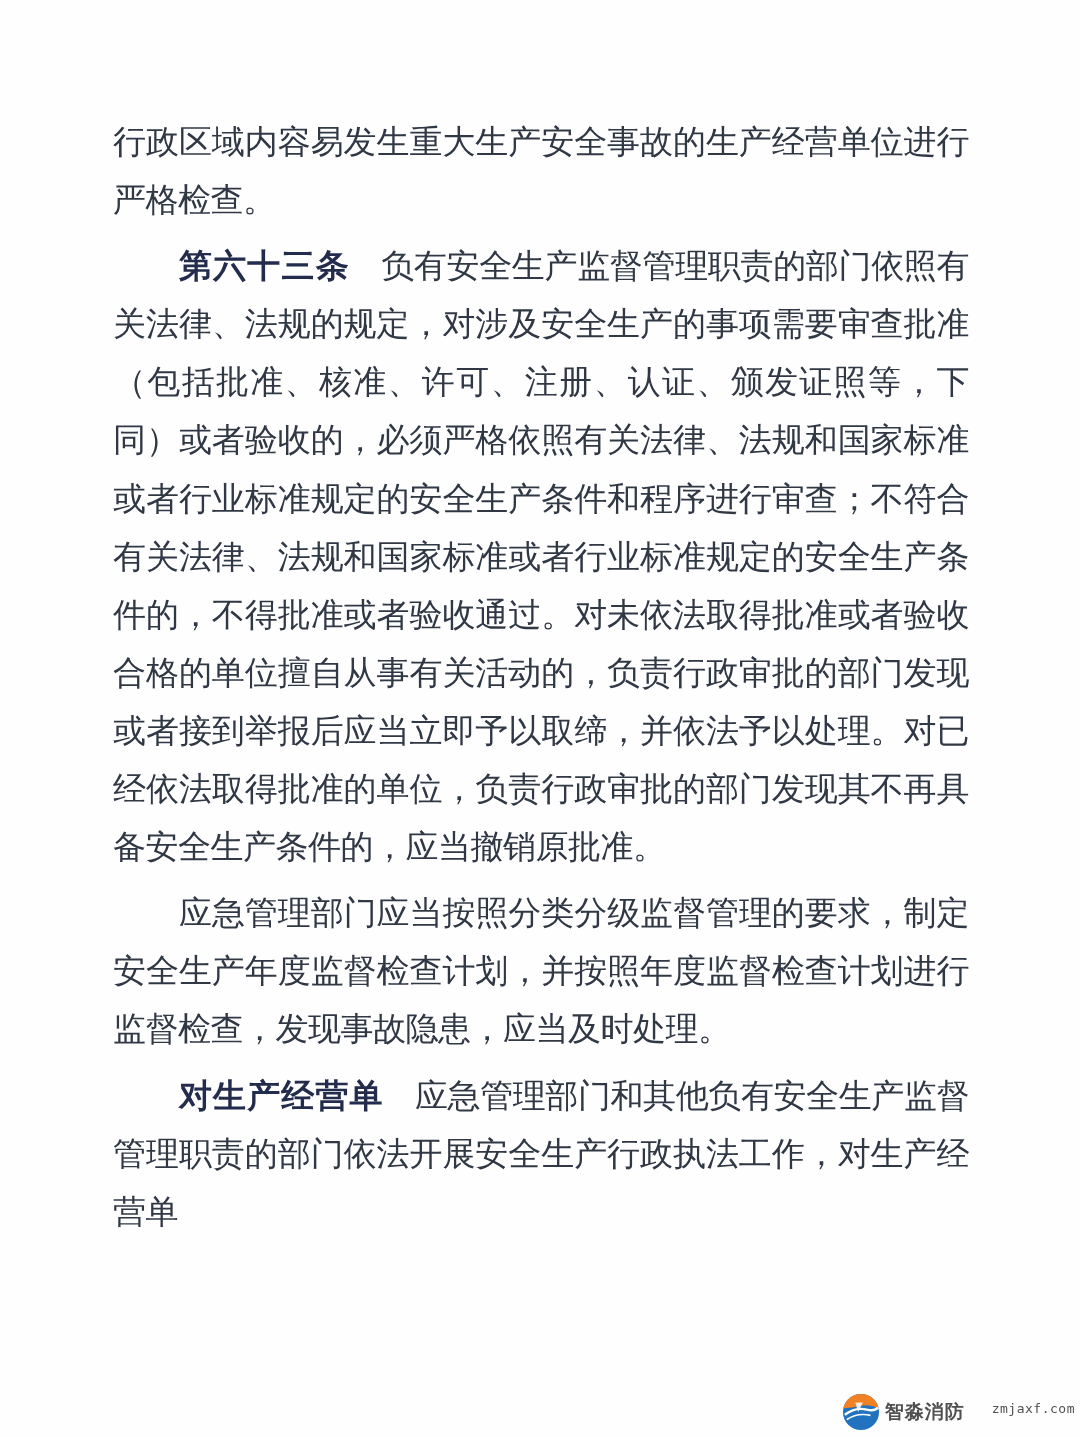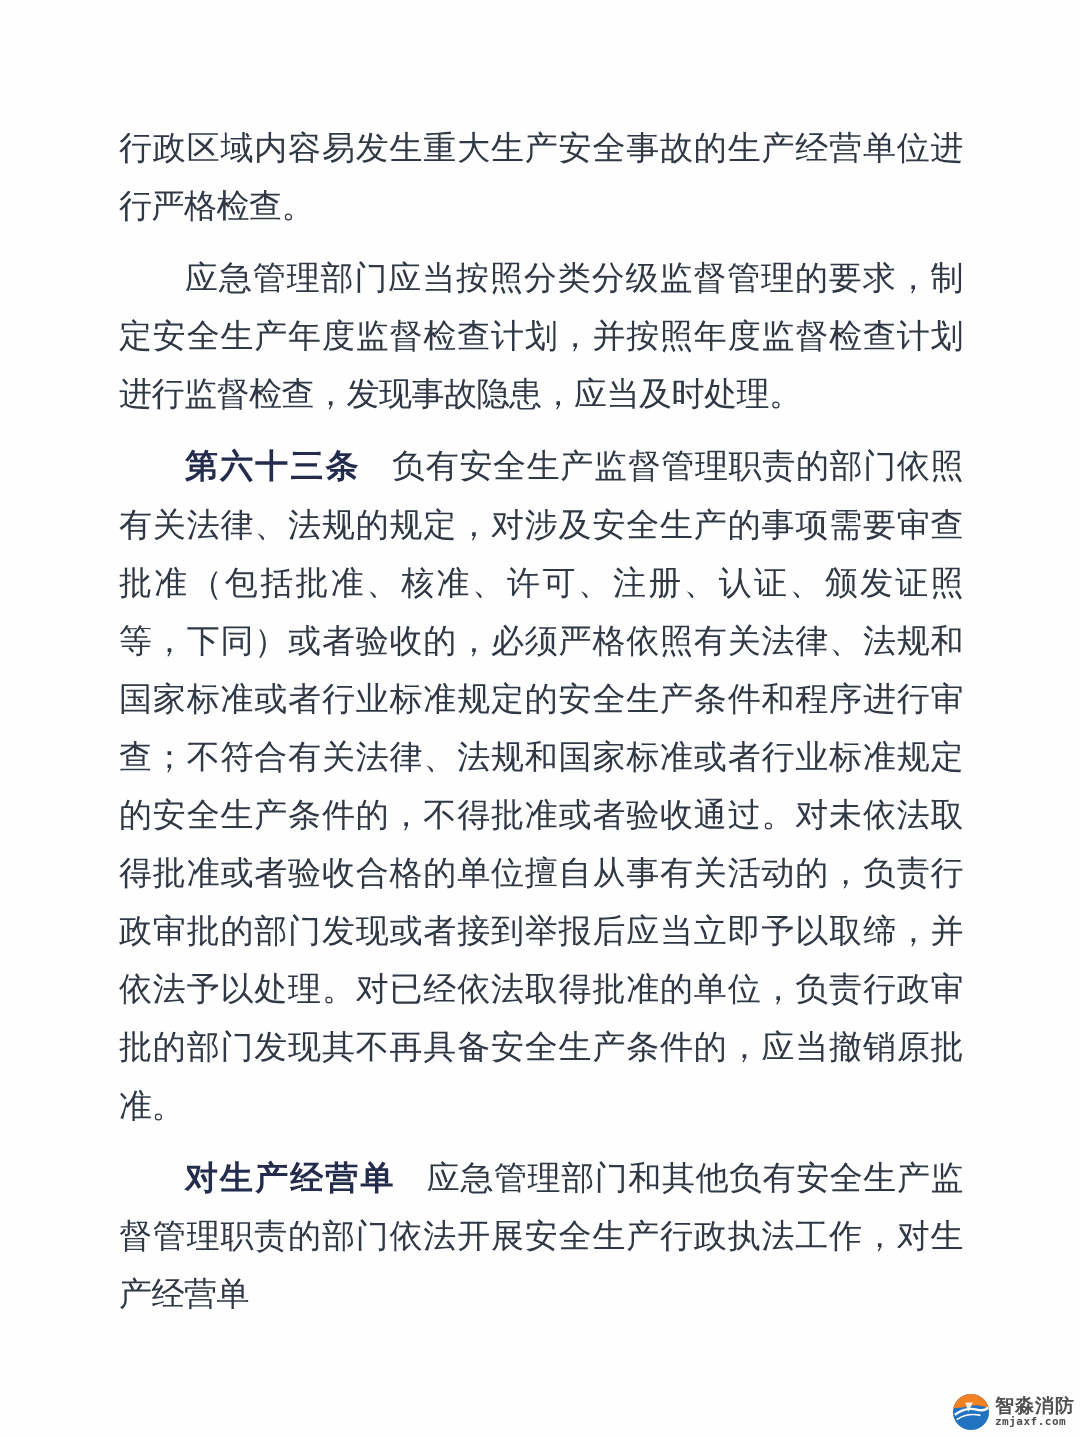--- a/index.html
+++ b/index.html
@@ -25,21 +25,21 @@
     top:105px;left:105px;
     width:872px;
     color:var(--body-color);
     font-size:33px;
     line-height:58.1px;
     letter-spacing:-0.5px;
     text-align:justify;
     text-justify:inter-ideograph;
   }
   .para{
-    margin:14px;
+    margin:8px;
     text-indent:0;
   }
   .para.indent{
     text-indent:2em;
   }
   .article-no{
     font-family:"Liberation Sans","DejaVu Sans",sans-serif;
     font-weight:700;
     color:var(--heading-color);
     margin-right:0.95em;
@@ -53,51 +53,52 @@
     align-items:center;
     gap:5px;
   }
   .wm-logo{
     width:38px;height:38px;
     display:block;
     flex:0 0 auto;
   }
   .wm-text{
     display:flex;
-    flex-direction:column;
+    flex-direction:row;
     line-height:1.05;
+    gap:27px;
   }
   .wm-brand{
     font-family:"Liberation Sans","DejaVu Sans",sans-serif;
     font-weight:700;
     font-size:19px;
     letter-spacing:1px;
     color:var(--wm-text);
     white-space:nowrap;
   }
   .wm-site{
     font-family:"DejaVu Sans Mono","Liberation Mono",monospace;
-    font-weight:700;
-    font-size:11px;
+    font-weight:400;
+    font-size:13px;
     letter-spacing:0.5px;
     color:var(--wm-text);
     white-space:nowrap;
   }
 </style>
 </head>
 <body>
 
 <div class="page">
 
   <div class="content">
   <p class="para"><span class="para-text">行政区域内容易发生重大生产安全事故的生产经营单位进行严格检查。</span></p>
 
+  <p class="para indent"><b class="article-no">第六十三条</b><span class="para-text">负有安全生产监督管理职责的部门依照有关法律、法规的规定，对涉及安全生产的事项需要审查批准（包括批准、核准、许可、注册、认证、颁发证照等，下同）或者验收的，必须严格依照有关法律、法规和国家标准或者行业标准规定的安全生产条件和程序进行审查；不符合有关法律、法规和国家标准或者行业标准规定的安全生产条件的，不得批准或者验收通过。对未依法取得批准或者验收合格的单位擅自从事有关活动的，负责行政审批的部门发现或者接到举报后应当立即予以取缔，并依法予以处理。对已经依法取得批准的单位，负责行政审批的部门发现其不再具备安全生产条件的，应当撤销原批准。</span></p>
+
   <p class="para indent"><span class="para-text">应急管理部门应当按照分类分级监督管理的要求，制定安全生产年度监督检查计划，并按照年度监督检查计划进行监督检查，发现事故隐患，应当及时处理。</span></p>
-
-  <p class="para indent"><b class="article-no">第六十三条</b><span class="para-text">负有安全生产监督管理职责的部门依照有关法律、法规的规定，对涉及安全生产的事项需要审查批准（包括批准、核准、许可、注册、认证、颁发证照等，下同）或者验收的，必须严格依照有关法律、法规和国家标准或者行业标准规定的安全生产条件和程序进行审查；不符合有关法律、法规和国家标准或者行业标准规定的安全生产条件的，不得批准或者验收通过。对未依法取得批准或者验收合格的单位擅自从事有关活动的，负责行政审批的部门发现或者接到举报后应当立即予以取缔，并依法予以处理。对已经依法取得批准的单位，负责行政审批的部门发现其不再具备安全生产条件的，应当撤销原批准。</span></p>
 
 
   <p class="para indent"><b class="article-no">对生产经营单</b><span class="para-text">应急管理部门和其他负有安全生产监督管理职责的部门依法开展安全生产行政执法工作，对生产经营单</span></p>
 </div>
 
   <div class="watermark">
     <svg class="wm-logo" viewBox="0 0 40 40" aria-hidden="true">
       <circle cx="20" cy="20" r="19" fill="#2173bf"></circle>
       <path d="M1.43,16 A19,19 0 0 1 38.57,16 L38.57,16 Q29,11.5 20,13.5 Q10,15.8 1.43,16 Z" fill="#f18122"></path>
       <path d="M3,23 Q14,14.5 26,17.5 Q34,19.5 38,15.5" stroke="#ffffff" stroke-width="2.6" fill="none"></path>

